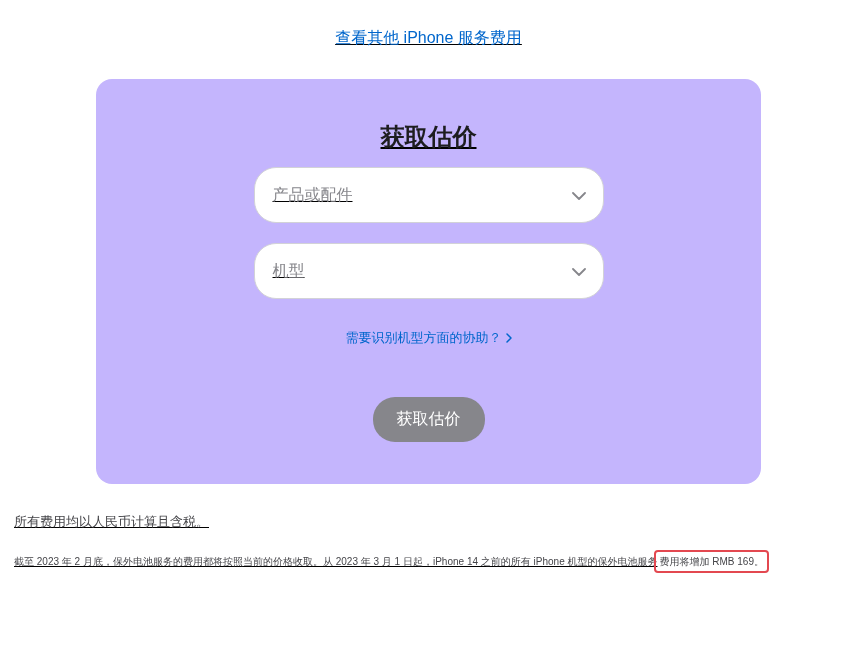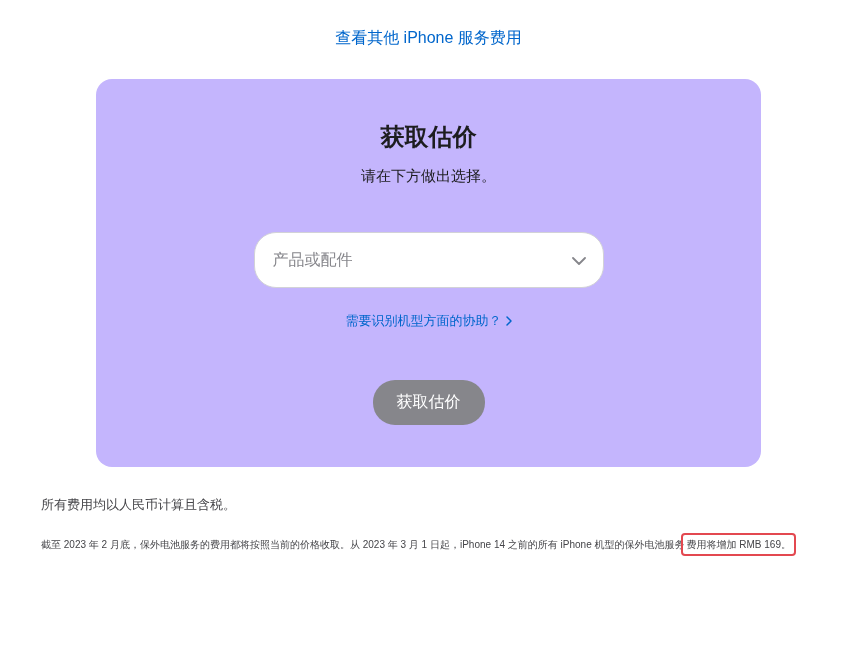--- a/index.html
+++ b/index.html
@@ -9,21 +9,22 @@
     }
     body {
       font-family: -apple-system, BlinkMacSystemFont, "Segoe UI", "Helvetica Neue", Arial, sans-serif;
       background: #ffffff;
       width: 857px;
       height: 663px;
       overflow: hidden;
     }
     .container {
       width: 100%;
-      padding: 0 27px;
+      padding: 0 8px;
+      text-decoration: underline;
     }
     .top-link {
       text-align: center;
       padding: 28px 0 30px 0;
     }
     .top-link a {
       color: #0066cc;
       text-decoration: none;
       font-size: 16px;
     }
@@ -75,40 +76,40 @@
       top: 50%;
       transform: translateY(-50%);
       pointer-events: none;
     }
     .help-link {
       display: inline-flex;
       align-items: center;
       color: #0066cc;
       text-decoration: none;
       font-size: 13px;
-      margin-top: 4px;
+      margin-top: 12px;
       margin-bottom: 50px;
     }
     .help-link .chev-right {
       margin-left: 4px;
       display: inline-flex;
     }
     .submit-button {
       background: #86868b;
       color: #ffffff;
       border: none;
       border-radius: 22px;
       padding: 12px 24px;
       font-size: 16px;
       cursor: pointer;
       min-width: 94px;
     }
     .footer-text {
       padding: 28px 0 0 0;
-      margin-left: 14px;
+      margin-left: 6px;
     }
     .footer-line1 {
       font-size: 13px;
       color: #444448;
       margin-bottom: 18px;
       line-height: 1.5;
     }
     .footer-line2 {
       font-size: 10px;
       color: #444448;
@@ -125,33 +126,42 @@
 </head>
 <body>
 
 <div class="container">
   <div class="top-link">
     <a href="#">查看其他 iPhone 服务费用</a>
   </div>
 
   <div class="card">
     <h2 class="card-title">获取估价</h2>
-    <p class="card-subtitle">请在下方做出选择。</p>
 
     <div class="select-wrapper">
       <div class="select-field">
         <span>产品或配件</span>
       </div>
       <span class="chevron-icon">
         <svg width="14" height="8" viewBox="0 0 14 8" fill="none">
           <path d="M1 1L7 7L13 1" stroke="#86868b" stroke-width="1.8" stroke-linecap="round" stroke-linejoin="round"></path>
         </svg>
       </span>
     </div>
 
+    <div class="select-wrapper second">
+      <div class="select-field">
+        <span>机型</span>
+      </div>
+      <span class="chevron-icon">
+        <svg width="14" height="8" viewBox="0 0 14 8" fill="none">
+          <path d="M1 1L7 7L13 1" stroke="#86868b" stroke-width="1.8" stroke-linecap="round" stroke-linejoin="round"></path>
+        </svg>
+      </span>
+    </div>
 
     <a href="#" class="help-link">
       <span>需要识别机型方面的协助？</span>
       <span class="chev-right">
         <svg width="6" height="10" viewBox="0 0 6 10" fill="none">
           <path d="M1 1L5 5L1 9" stroke="#0066cc" stroke-width="1.5" stroke-linecap="round" stroke-linejoin="round"></path>
         </svg>
       </span>
     </a>
 

